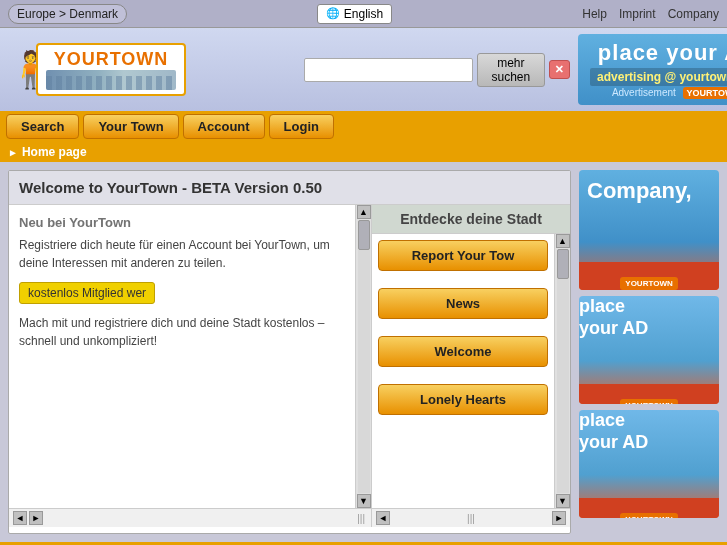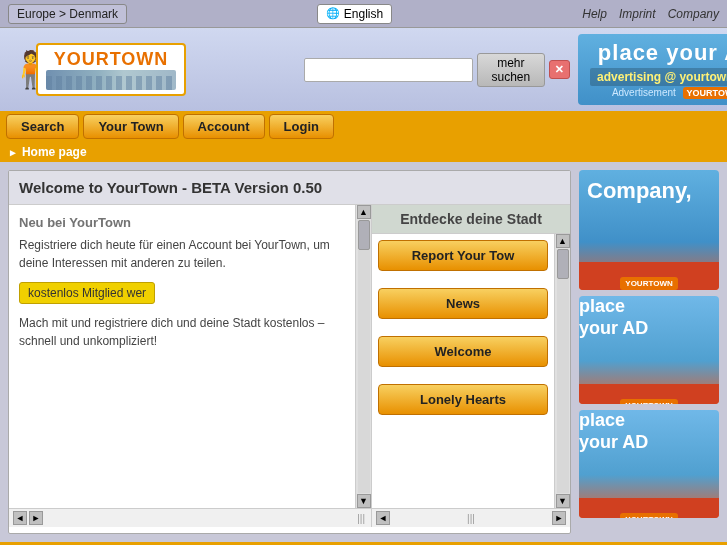--- a/index.html
+++ b/index.html
@@ -1,24 +1,24 @@
 <!DOCTYPE html>
 <html><head>
   <meta charset="utf-8">
   <style>
     * { margin: 0; padding: 0; box-sizing: border-box; }
     body { font-family: Arial, sans-serif; font-size: 13px; background: #c8c8d8; width: 727px; min-height: 545px; overflow-x: hidden; }
 
     
     #top-bar { background: #b0b0c8; display: flex; align-items: center; justify-content: space-between; padding: 4px 8px; height: 28px; border-bottom: 1px solid #999; }
     #breadcrumb-area { display: flex; align-items: center; gap: 4px; }
-    #breadcrumb-btn { background: #c0c0d8; border: 1px solid #888; border-radius: 3px; padding: 2px 8px; font-size: 12px; cursor: pointer; color: #222; }
+    #breadcrumb-btn { background: #c0c0d8; border: 1px solid #888; border-radius: 10px; padding: 2px 8px; font-size: 12px; cursor: pointer; color: #222; }
     #lang-btn { background: white; border: 1px solid #888; border-radius: 3px; padding: 2px 8px; font-size: 12px; cursor: pointer; display: flex; align-items: center; gap: 4px; }
     #lang-btn::before { content: '🌐'; font-size: 11px; }
-    #top-links { display: flex; gap: 12px; font-size: 12px; color: #333; font-style: italic; }
+    #top-links { display: flex; gap: 12px; font-size: 12px; color: #333; }
     #top-links span { cursor: pointer; }
 
     
     #header { background: linear-gradient(180deg, #d0d8f0 0%, #b8c0e0 100%); display: flex; align-items: center; padding: 6px 8px; gap: 8px; min-height: 60px; }
     #logo-area { display: flex; align-items: center; gap: 0; min-width: 260px; }
     #logo-box { background: #fff; border: 2px solid #e8a000; border-radius: 4px; padding: 4px 8px; display: flex; flex-direction: column; align-items: center; }
     #logo-text { color: #e87000; font-weight: bold; font-size: 18px; letter-spacing: 1px; }
     #logo-city-img { width: 130px; height: 20px; background: linear-gradient(90deg, #7090b0 0%, #90b0c0 40%, #b0c8d0 60%, #a0b8c8 100%); border-radius: 2px; position: relative; overflow: hidden; }
     #logo-city-img::after { content: ''; position: absolute; bottom: 0; left: 0; right: 0; height: 14px; background: repeating-linear-gradient(90deg, #6080a0 0px, #6080a0 6px, transparent 6px, transparent 10px); opacity: 0.5; }
     #figure { width: 20px; height: 48px; color: #c0c0c0; font-size: 36px; line-height: 48px; }

